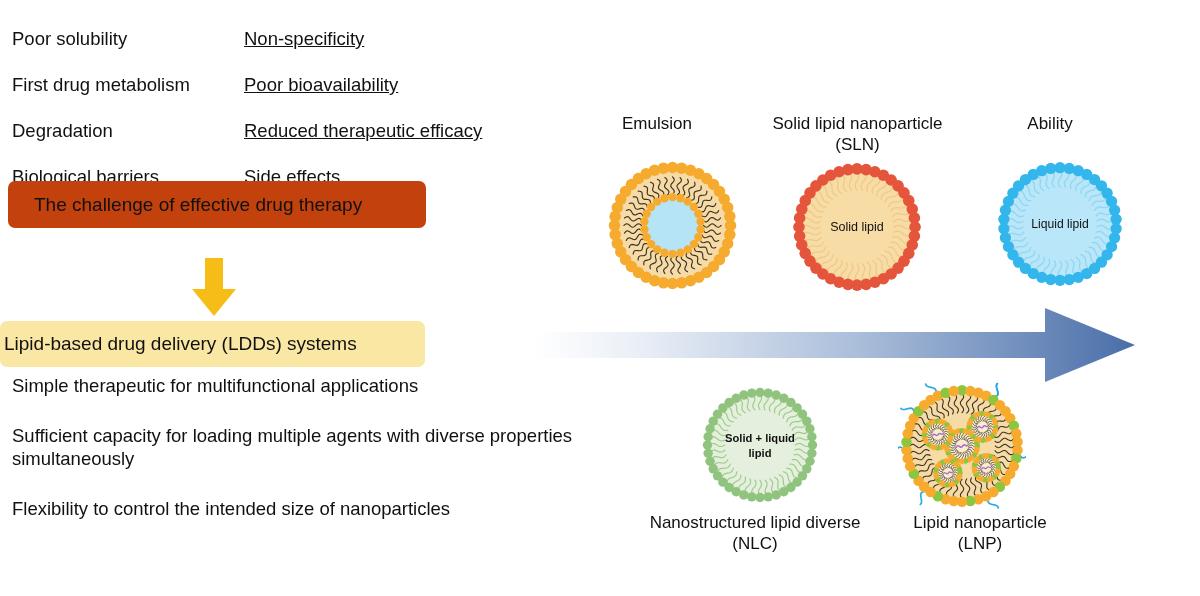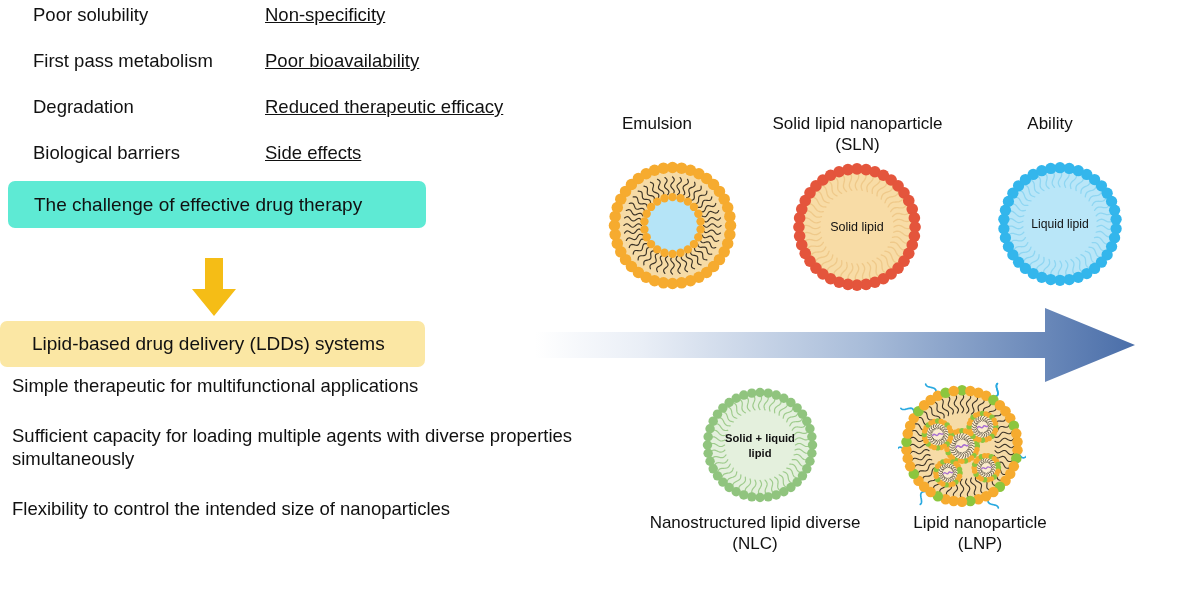--- a/index.html
+++ b/index.html
@@ -19,45 +19,44 @@
 
   
   .challenge-grid {
     position: absolute;
     left: 12px; top: 4px;
     width: 530px;
   }
   .challenge-row {
     display: flex;
     height: 46px;
-    align-items: flex-start;
-    margin-left: 21px;
+    align-items: flex-end;
   }
   .challenge-col-a { width: 232px; font-size: 18.5px; }
   .challenge-col-b { font-size: 18.5px; text-decoration: underline; }
 
   .banner {
     position: absolute;
     box-sizing: border-box;
     display: flex;
     align-items: center;
     border-radius: 7px;
     font-size: 19px;
   }
   .banner-challenge {
     left: 8px; top: 181px;
     width: 418px; height: 47px;
-    background: #5eead4;
+    background: #c2410c;
     padding-left: 26px;
   }
   .banner-ldds {
     left: 0px; top: 321px;
     width: 425px; height: 46px;
     background: #fbe7a4;
-    padding-left: 32px;
+    padding-left: 4px;
   }
 
   .down-arrow {
     position: absolute;
     left: 192px; top: 258px;
     width: 44px; height: 58px;
   }
 
   .benefits {
     position: absolute;
@@ -90,21 +89,21 @@
 <body>
 
 <div class="stage">
 
   <div class="challenge-grid">
     <div class="challenge-row">
       <div class="challenge-col-a">Poor solubility</div>
       <div class="challenge-col-b">Non-specificity</div>
     </div>
     <div class="challenge-row">
-      <div class="challenge-col-a">First pass metabolism</div>
+      <div class="challenge-col-a">First drug metabolism</div>
       <div class="challenge-col-b">Poor bioavailability</div>
     </div>
     <div class="challenge-row">
       <div class="challenge-col-a">Degradation</div>
       <div class="challenge-col-b">Reduced therapeutic efficacy</div>
     </div>
     <div class="challenge-row">
       <div class="challenge-col-a">Biological barriers</div>
       <div class="challenge-col-b">Side effects</div>
     </div>

